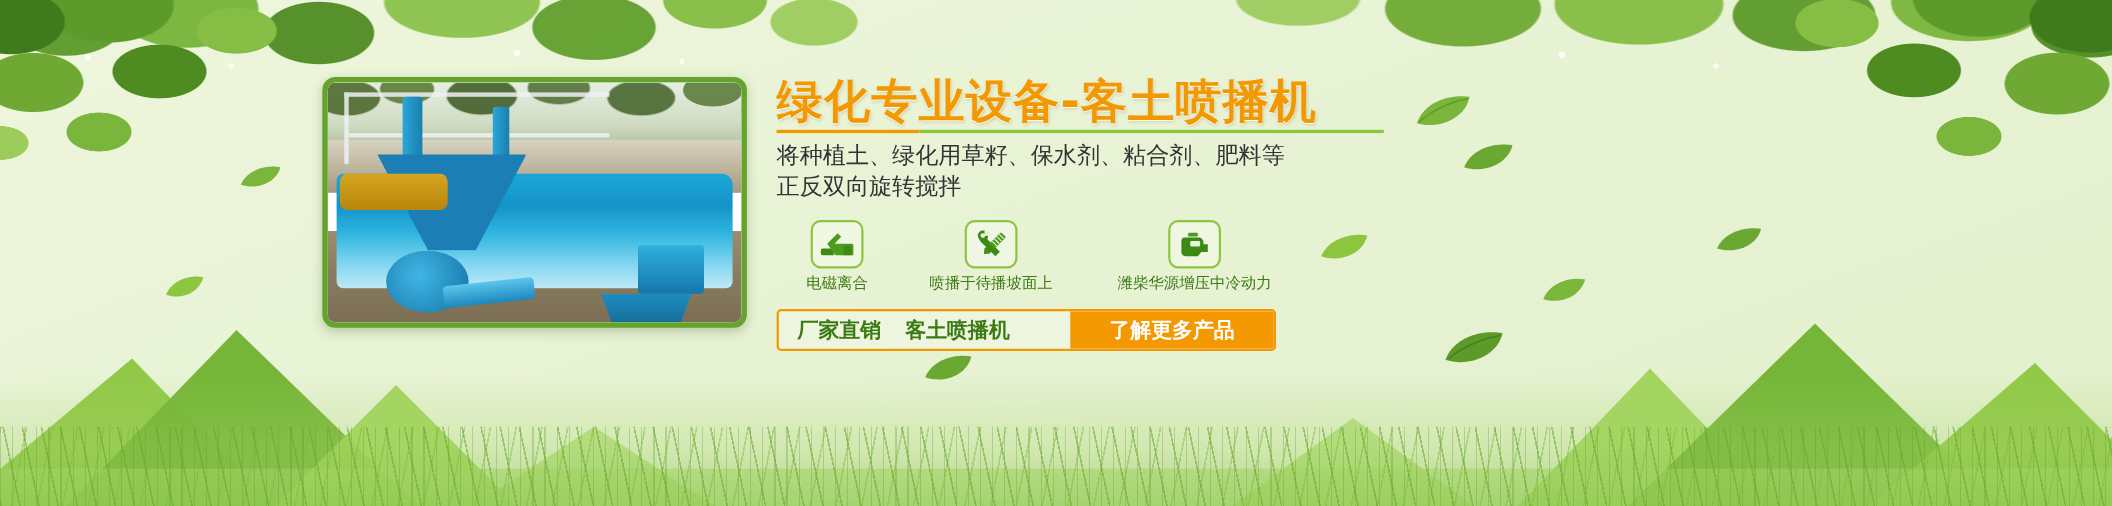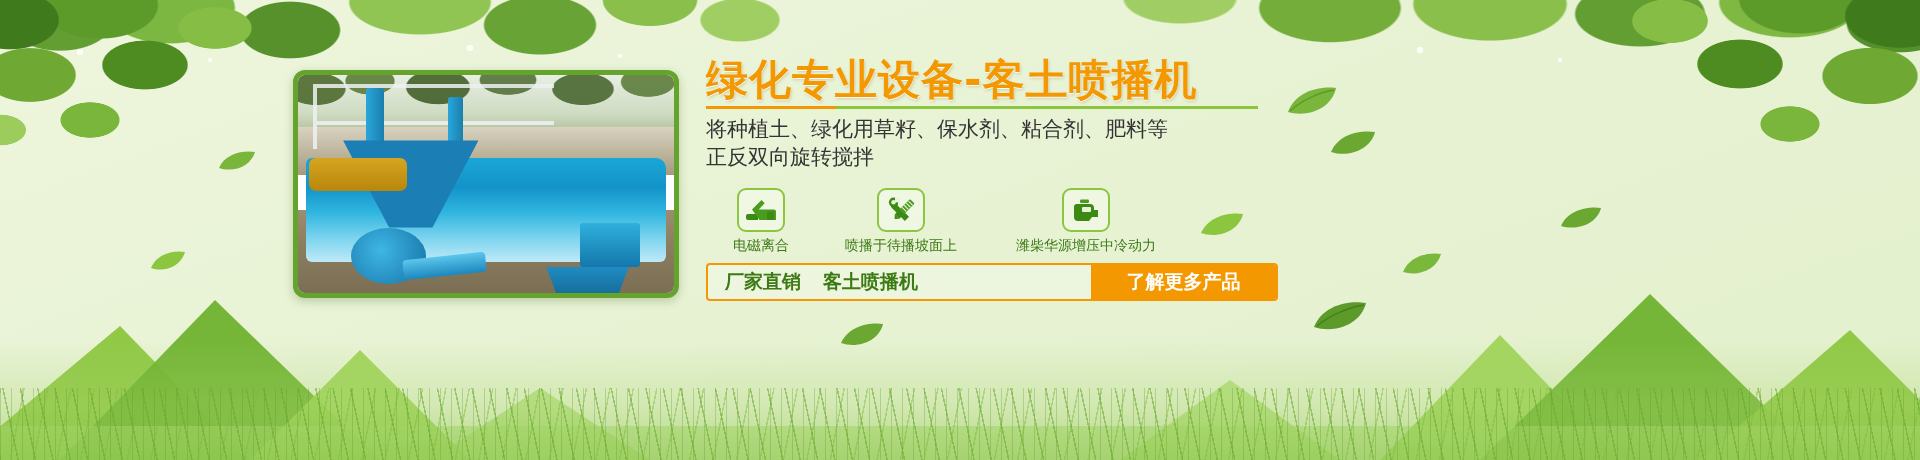--- a/index.html
+++ b/index.html
@@ -181,21 +181,21 @@
     background: linear-gradient(to right, #2aa6da, #1a7fae);
     border-radius: 3px;
   }
   .ph-legs {
     position: absolute; right: 12%; bottom: 0; width: 22%; height: 12%;
     background: linear-gradient(to bottom, #1f8cc2, #166f9c);
     clip-path: polygon(0 0, 100% 0, 88% 100%, 12% 100%);
   }
 
   
-  .copy { position: absolute; left: 706px; top: 58px; width: 620px; }
+  .copy { position: absolute; left: 706px; top: 70px; width: 620px; }
 
   .headline {
     font-family: "DejaVu Sans", "Liberation Sans", sans-serif;
     font-size: 42px; font-weight: 700; line-height: 1.05;
     color: #f39800; letter-spacing: 1px;
     text-shadow: 0 1px 0 rgba(255,255,255,.9), 1px 2px 3px rgba(120,80,0,.22);
     white-space: nowrap;
   }
   .rule { margin-top: 4px; height: 3px; width: 552px; display: flex; }
   .rule i { display: block; height: 100%; }
@@ -221,22 +221,22 @@
     background: rgba(255,255,255,.35);
     display: flex; align-items: center; justify-content: center;
   }
   .f-icon svg { display: block; }
   .f-label {
     font-family: "DejaVu Sans", "Liberation Sans", sans-serif;
     font-size: 14px; color: #3c7a14; white-space: nowrap;
   }
 
   .cta-bar {
-    margin-top: 8px;
-    width: 572px; height: 38px;
+    margin-top: 14px;
+    width: 454px; height: 38px;
     border: 2px solid #f39800; border-radius: 4px;
     display: flex; align-items: stretch;
     background: rgba(255,255,255,.25);
     overflow: hidden;
   }
   .cta-slogans {
     flex: 1; display: flex; align-items: center; gap: 22px;
     padding-left: 17px;
     font-family: "DejaVu Sans", "Liberation Sans", sans-serif;
     font-size: 19px; font-weight: 700; color: #3c7a14; white-space: nowrap;

